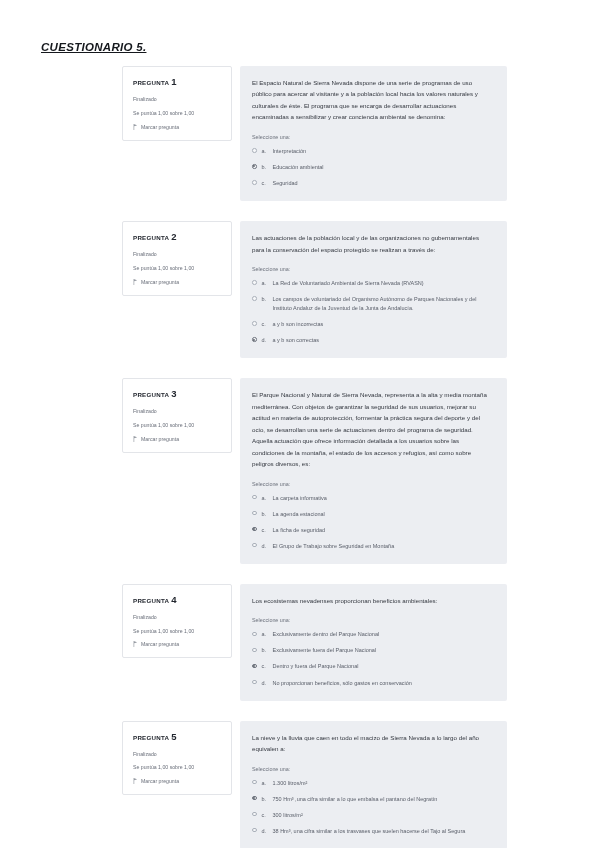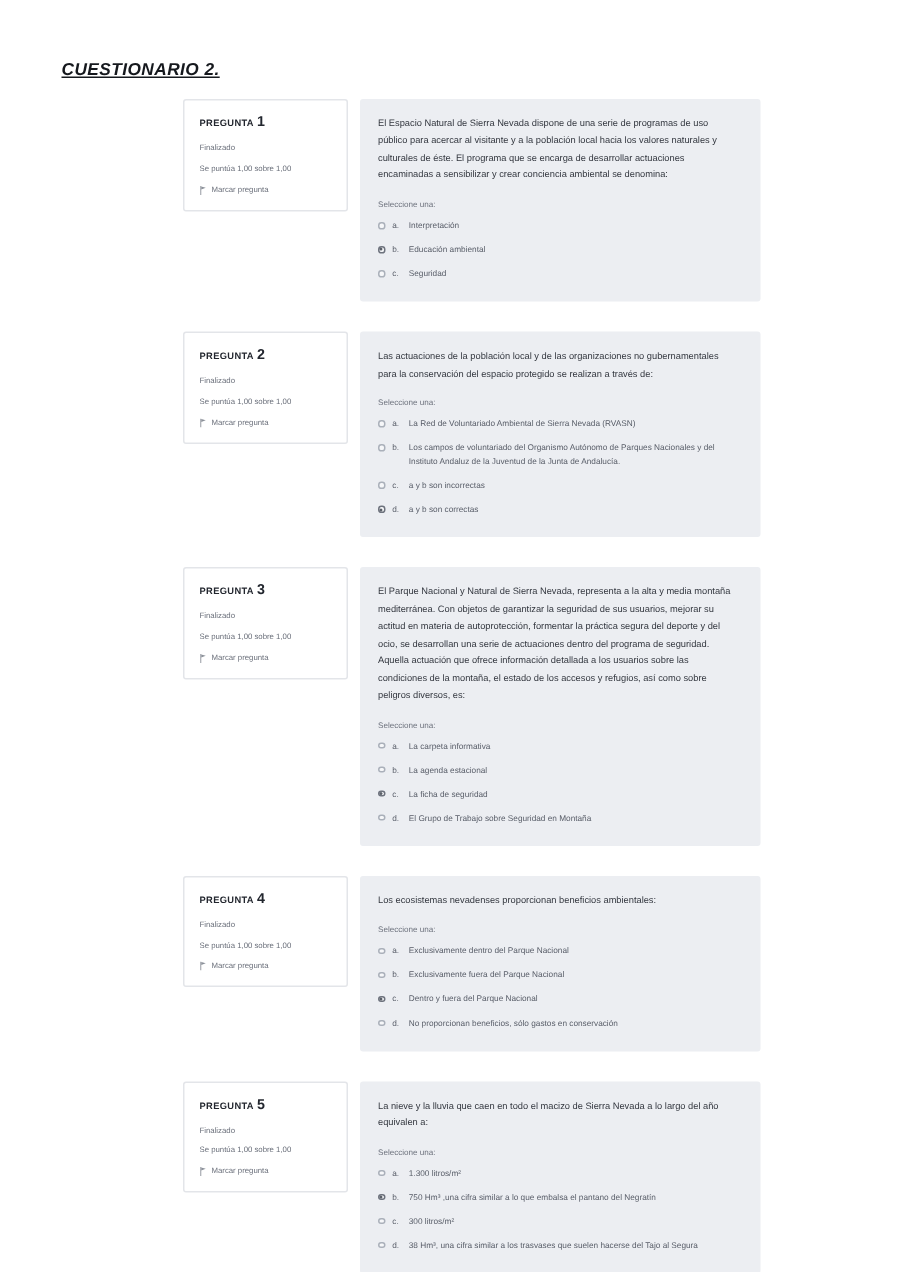--- a/index.html
+++ b/index.html
@@ -155,21 +155,21 @@
   .opt-text {
     flex: 1 1 auto;
     padding-right: 4px;
   }
 </style>
 </head>
 <body>
 
 <div class="page">
 
-  <div class="doc-title">CUESTIONARIO 2.</div>
+  <div class="doc-title">CUESTIONARIO 5.</div>
 
   <div class="quiz">
       <div class="question-block">
         <div class="q-info">
           <div class="q-label"><span>PREGUNTA</span><span class="q-num">1</span></div>
           <div class="q-meta">Finalizado</div>
           <div class="q-meta">Se puntúa 1,00 sobre 1,00</div>
           <div class="q-flag">
             <span class="flag-icon">
               <svg viewBox="0 0 6 8" width="5" height="6" aria-hidden="true">

